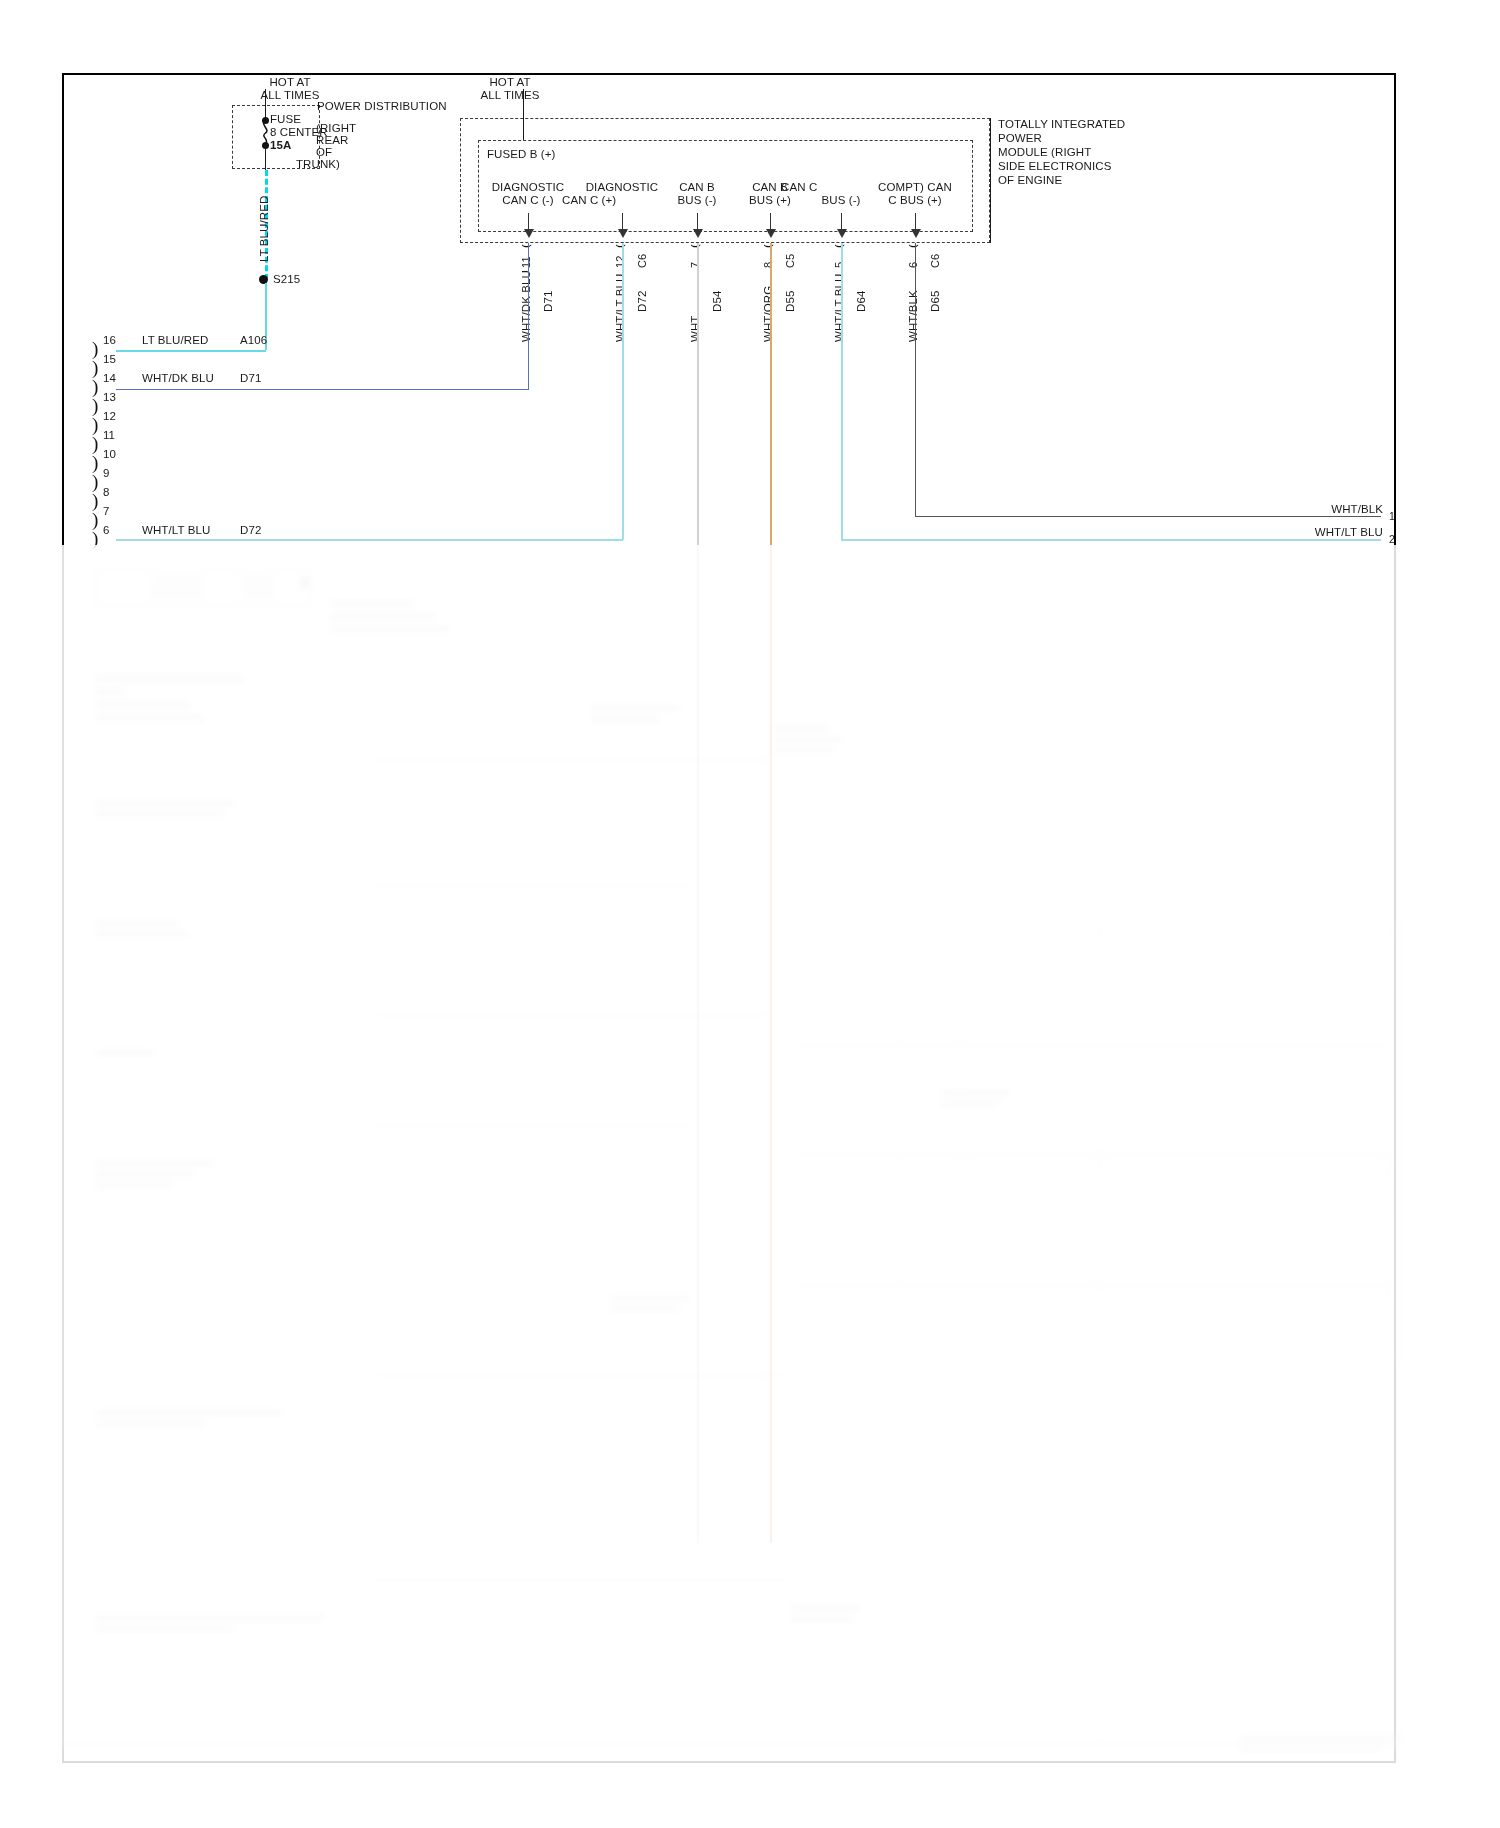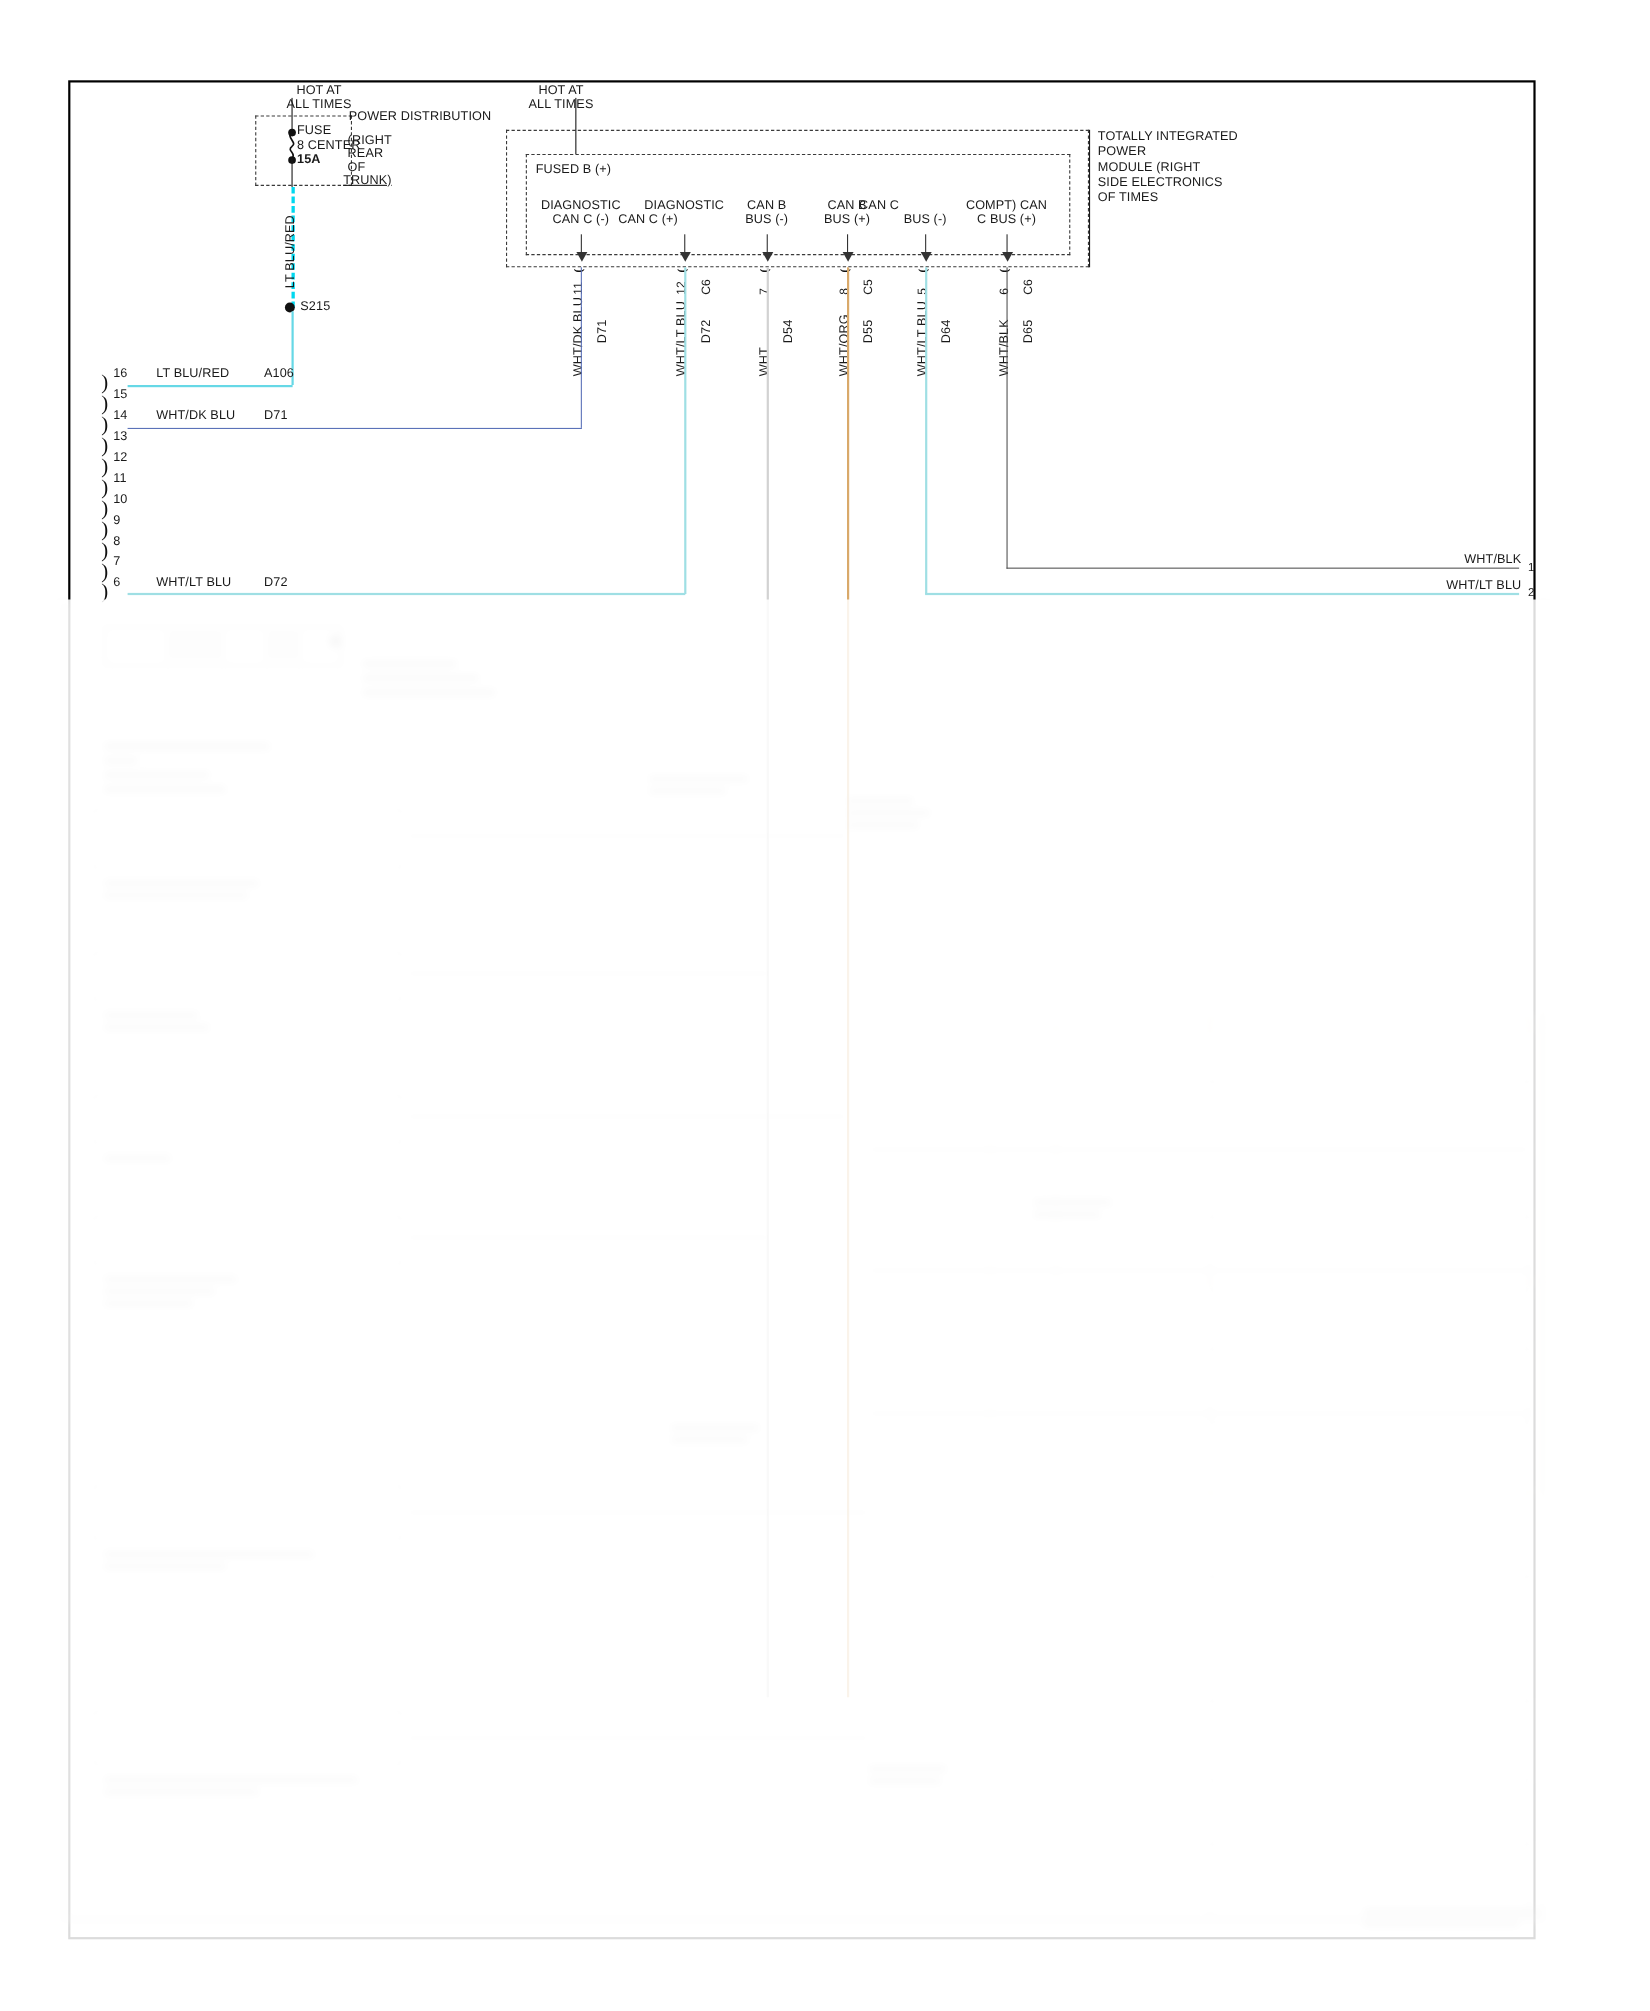--- a/index.html
+++ b/index.html
@@ -115,21 +115,21 @@
   <div class="vline blk" style="left:265px;top:144px;height:26px;border-left-width:1.4px;"></div>
 
   <div class="txt" style="left:270px;top:113px;">FUSE</div>
   <div class="txt" style="left:270px;top:126px;">8 CENTER</div>
   <div class="txt" style="left:270px;top:139px;font-weight:bold;">15A</div>
 
   <div class="txt" style="left:317px;top:100px;">POWER DISTRIBUTION</div>
   <div class="txt" style="left:316px;top:122px;">(RIGHT</div>
   <div class="txt" style="left:316px;top:134px;">REAR</div>
   <div class="txt" style="left:316px;top:146px;">OF</div>
-  <div class="txt" style="left:312px;top:158px;text-decoration:underline;">TRUNK)</div>
+  <div class="txt" style="left:296px;top:158px;">TRUNK)</div>
 
   <div class="vline" style="left:265px;top:170px;height:110px;border-left-width:3px;border-left-style:dashed;border-left-color:#00d8ef;"></div>
   <div class="vtxt" style="left:258px;top:262px;">LT BLU/RED</div>
 
   <div class="dot" style="left:259px;top:275px;width:9px;height:9px;"></div>
   <div class="txt" style="left:273px;top:273px;">S215</div>
 
   <div class="vline" style="left:265px;top:283px;height:67px;border-left-width:2px;border-left-color:#66d8e6;"></div>
   <div class="hline" style="left:116px;top:350px;width:150px;border-top-width:2px;border-top-color:#66d8e6;"></div>
 
@@ -142,21 +142,21 @@
 
   <div class="vline blk" style="left:523px;top:89px;height:51px;border-left-width:1.4px;"></div>
 
   <div class="txt" style="left:487px;top:148px;">FUSED B (+)</div>
 
   <div class="vline blk" style="left:990px;top:118px;height:125px;border-left-width:1.4px;"></div>
   <div class="txt" style="left:998px;top:118px;">TOTALLY INTEGRATED</div>
   <div class="txt" style="left:998px;top:132px;">POWER</div>
   <div class="txt" style="left:998px;top:146px;">MODULE (RIGHT</div>
   <div class="txt" style="left:998px;top:160px;">SIDE ELECTRONICS</div>
-  <div class="txt" style="left:998px;top:174px;">OF TIMES</div>
+  <div class="txt" style="left:998px;top:174px;">OF ENGINE</div>
 
   <div id="tipm-circuits">
       <div class="txt" style="left:468px;top:181px;width:120px;text-align:center;">DIAGNOSTIC</div>
       <div class="txt" style="left:468px;top:194px;width:120px;text-align:center;">CAN C (-)</div>
       <div class="vline" style="left:528px;top:213px;height:19px;border-left-width:1.6px;border-left-color:#333;"></div>
       <div class="arrow" style="left:523.5px;top:229px;"></div>
       <div class="cup" style="left:521px;top:236px;">⌣</div>
       <div class="vtxt" style="left:520px;top:268px;font-size:11px;">11</div>
       <div class="vtxt" style="left:520px;top:342px;">WHT/DK BLU</div>
       <div class="vtxt" style="left:542px;top:312px;">D71</div>

